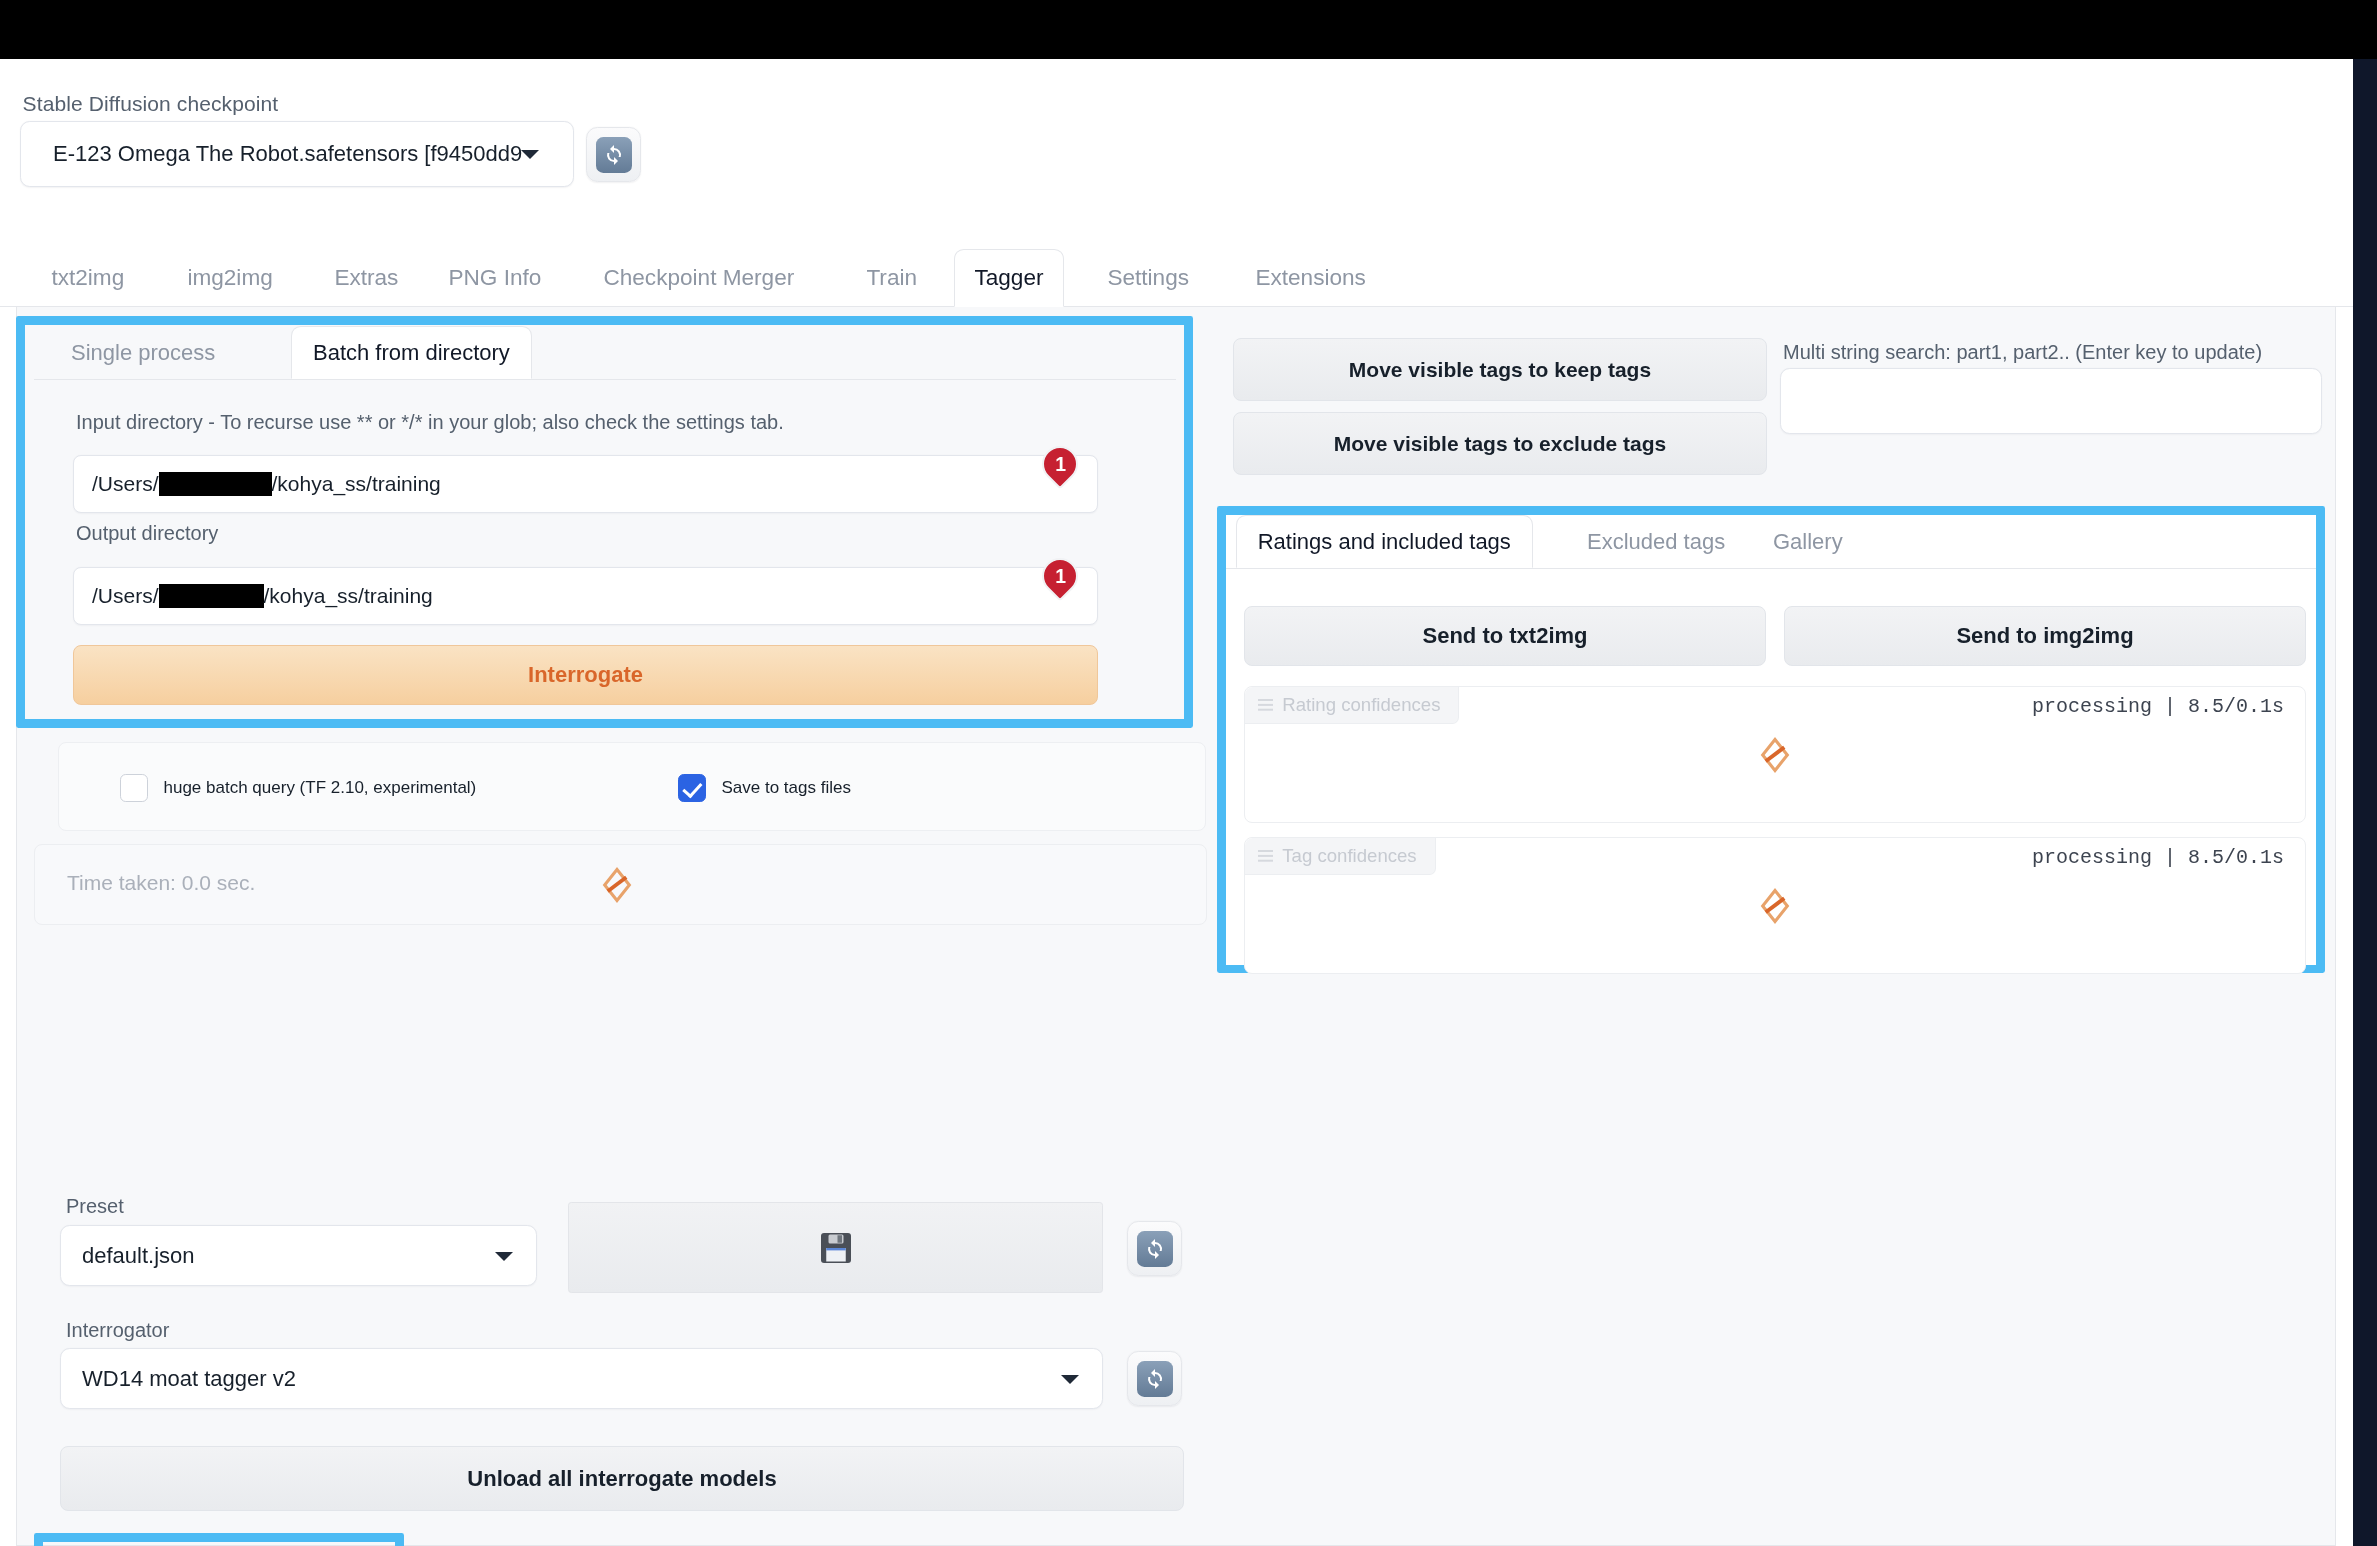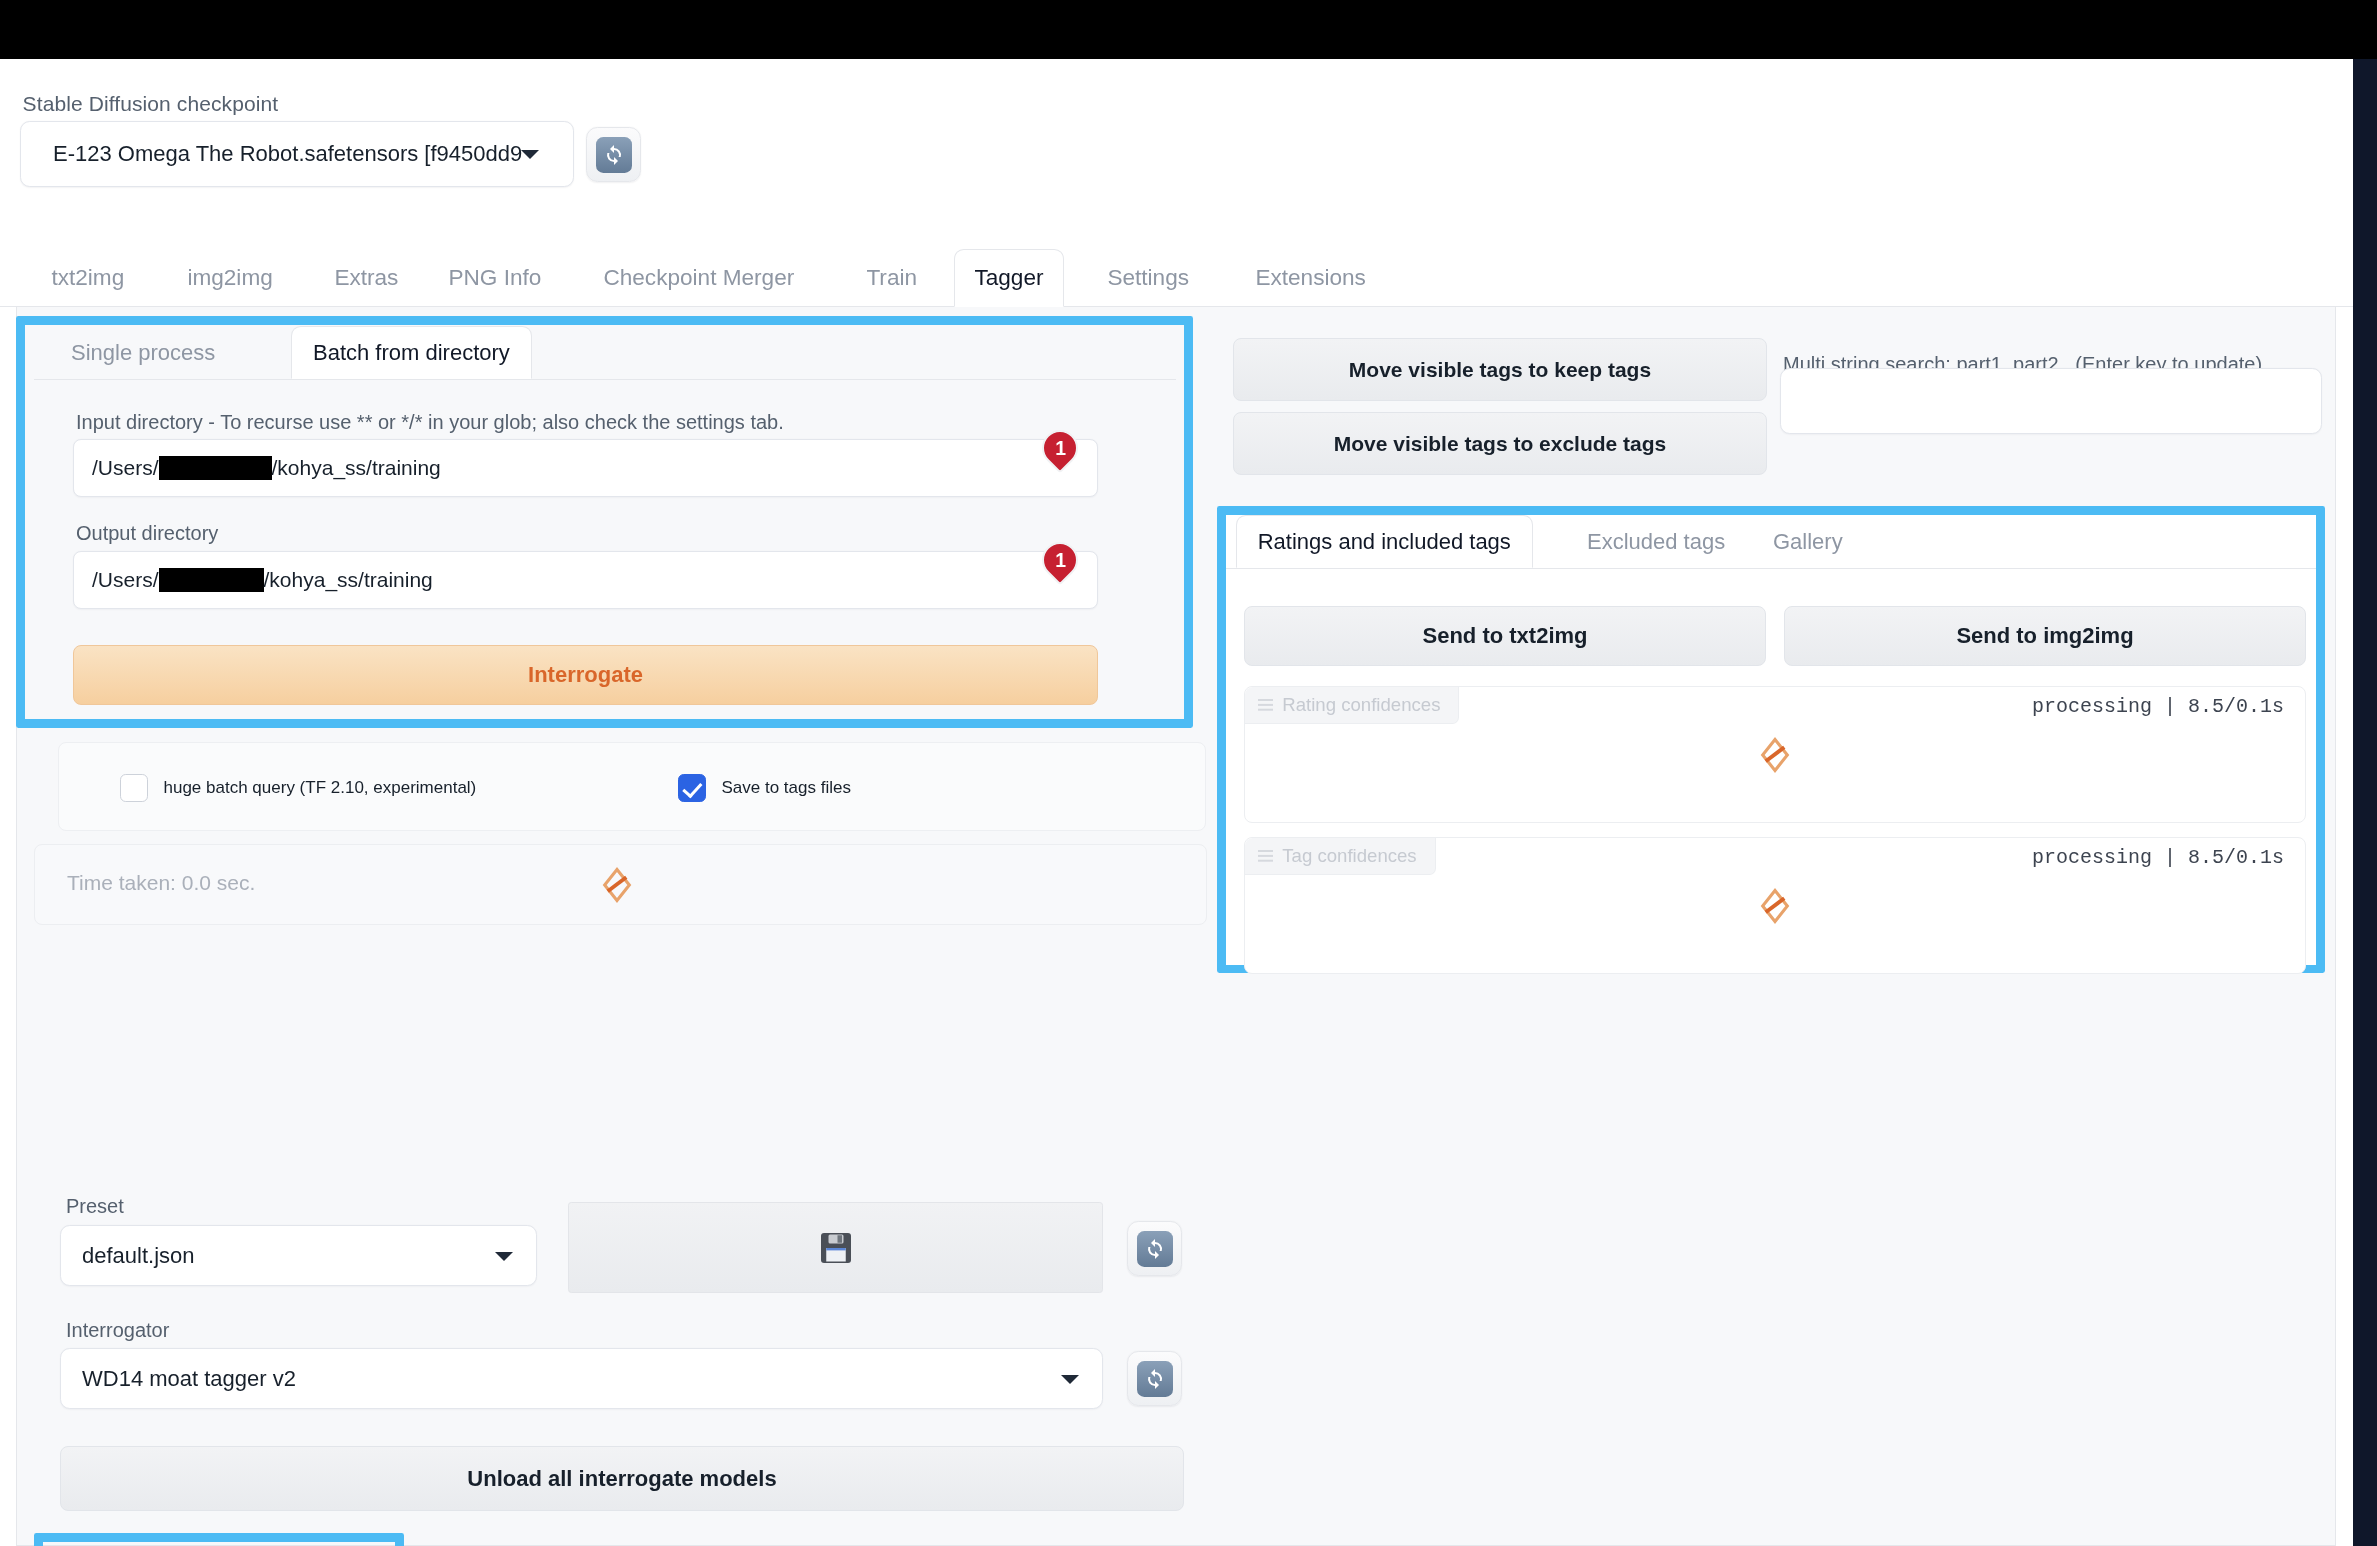--- a/index.html
+++ b/index.html
@@ -85,21 +85,21 @@
     border-radius:9.7px 9.7px 0 0; z-index:3;
   }
   .subtab-rule { position:absolute; left:0; top:53px; width:100%; height:0.8px; background:#e5e7eb; }
 
   .field-label { font-size:20px; color:#55606e; }
   .tinput {
     position:relative; width:100%; height:58px; background:#ffffff;
     border:0.8px solid #e3e6ec; border-radius:8px;
     box-shadow:0 0.8px 1.6px rgba(17,24,39,.04);
     display:flex; align-items:center; padding-left:18px;
-    font-size:21px; color:#17202b;
+    font-size:21px; color:#17202b;margin-top:16px;
   }
   .redact { display:inline-block; background:#000; height:24px; vertical-align:-3.2px; }
   .badge1 {
     position:absolute; right:19.4px; top:-9.7px; width:36px; height:36px;
     background:#c62031; color:#fff; font-size:19.4px; font-weight:bold;
     display:flex; align-items:center; justify-content:center;
     border-radius:50% 50% 50% 3.2px; transform:rotate(-45deg);
     border:2.4px solid #f1f2f4;
   }
   .badge1 span { transform:rotate(45deg); }
@@ -338,21 +338,21 @@
         
       </div>
 
     </div>
 
     <div class="rightcol">
 
       <div class="grey-btn" style="position:absolute; left:16px; top:12px; width:534px; height:63px; font-size:21px;">Move visible tags to keep tags</div>
       <div class="grey-btn" style="position:absolute; left:16px; top:86px; width:534px; height:63px; font-size:21px;">Move visible tags to exclude tags</div>
 
-      <div class="search-label" style="position:absolute; left:566px; top:14.6px;margin-top:12px;">Multi string search: part1, part2.. (Enter key to update)</div>
+      <div class="search-label" style="position:absolute; left:566px; top:14.6px;">Multi string search: part1, part2.. (Enter key to update)</div>
       <div style="position:absolute; left:563px; top:42px; width:542px;">
         <div class="search-box" placeholder=""></div>
       </div>
 
       <div style="position:absolute; left:0px; top:180px; width:1108px; height:467px;padding-left:44px;">
         <div class="hl" style="left:0px; top:0px; width:1108px; height:467px;"></div>
 
         <div style="position:absolute; left:9px; top:9px; width:1090px; height:450px; background:#ffffff;">
 
           <div class="subtabs2-rule" style="top:53px;"></div>

